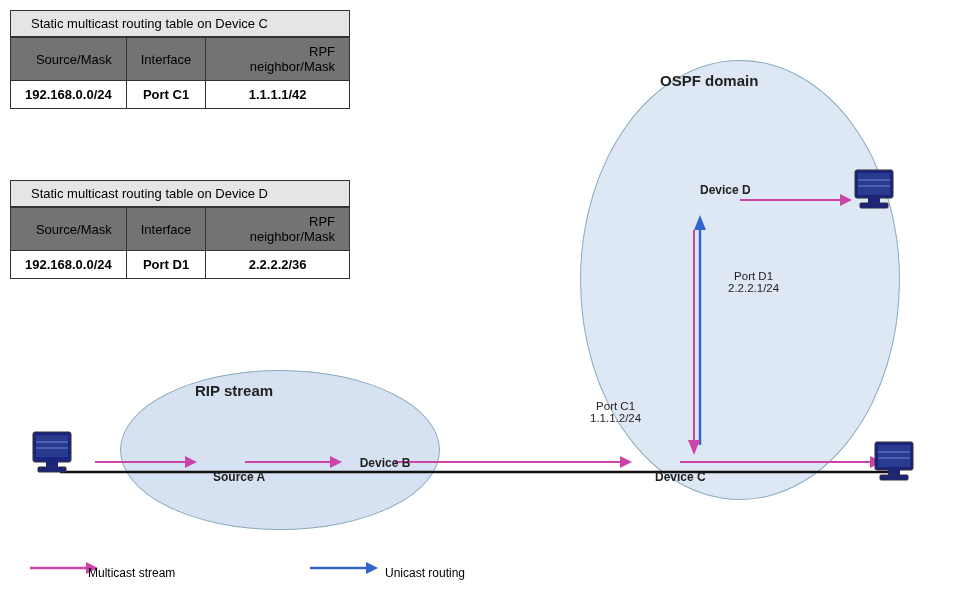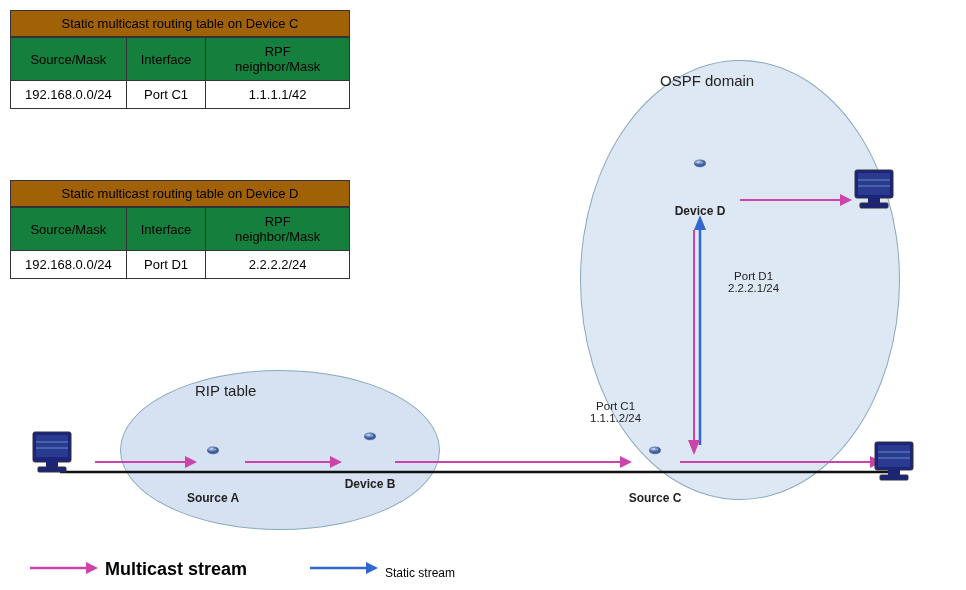--- a/index.html
+++ b/index.html
@@ -14,35 +14,37 @@
     }
 
     
     .routing-table {
       position: absolute;
       border-collapse: collapse;
       border: 1.5px solid #333;
       background: #fff;
     }
     .routing-table caption {
-      background: #a16207;
+      background: #e5e5e5;
       border: 1.5px solid #333;
-      padding: 5px 3px;
+      padding: 5px 20px;
       font-size: 13px;
-      text-align: center;
+      text-align: left;
     }
     .routing-table th, .routing-table td {
       border: 1.5px solid #333;
       padding: 6px 14px;
       text-align: center;
       font-size: 13px;
+      font-weight: bold;
     }
     .routing-table th {
-      background: #15803d;
+      background: #737373;
       font-weight: normal;
+      text-align: right;
     }
 
     #table-c {
       top: 10px;
       left: 10px;
       width: 340px;
     }
     #table-d {
       top: 180px;
       left: 10px;
@@ -68,40 +70,40 @@
       height: 440px;
       background: rgba(173, 198, 230, 0.4);
       border: 1.5px solid #8ab;
       border-radius: 50%;
     }
 
     
     .domain-label {
       position: absolute;
       font-size: 15px;
-      font-weight: normal;
+      font-weight: bold;
       color: #222;
       text-align: center;
     }
     .rip-label {
       top: 382px;
       left: 195px;
     }
     .ospf-label {
       top: 72px;
       left: 660px;
     }
 
     
     .router {
       position: absolute;
       width: 60px;
       height: 60px;
       display: flex;
-      flex-direction: column;
+      flex-direction: row;
       align-items: center;
       gap: 30px;
     }
     .router-label {
       margin-top: 4px;
       font-size: 12px;
       font-weight: bold;
       color: #222;
       white-space: nowrap;
     }
@@ -156,29 +158,29 @@
     <tr>
       <th>Source/Mask</th>
       <th>Interface</th>
       <th>RPF neighbor/Mask</th>
     </tr>
   </thead>
   <tbody>
     <tr>
       <td>192.168.0.0/24</td>
       <td>Port D1</td>
-      <td>2.2.2.2/24</td>
+      <td>2.2.2.2/36</td>
     </tr>
   </tbody>
 </table>
 
 <div class="rip-domain"></div>
 <div class="ospf-domain"></div>
 
-<div class="domain-label rip-label">RIP table</div>
+<div class="domain-label rip-label">RIP stream</div>
 <div class="domain-label ospf-label">OSPF domain</div>
 
 <svg class="diagram-svg" xmlns="http://www.w3.org/2000/svg">
 
   <line x1="60" y1="472" x2="900" y2="472" stroke="#111" stroke-width="2.5"></line>
 
   <line x1="95" y1="462" x2="185" y2="462" stroke="#cc44aa" stroke-width="2"></line>
   <polygon points="185,456 197,462 185,468" fill="#cc44aa"></polygon>
 
   <line x1="245" y1="462" x2="330" y2="462" stroke="#cc44aa" stroke-width="2"></line>
@@ -287,21 +289,21 @@
       <radialGradient id="rgrad3" cx="35%" cy="35%">
         <stop offset="0%" stop-color="#c0d0f0"></stop>
         <stop offset="100%" stop-color="#4060a0"></stop>
       </radialGradient>
     </defs>
     <line x1="16" y1="22" x2="26" y2="18" stroke="white" stroke-width="1.5"></line>
     <polygon points="25,16 29,18 26,21" fill="white"></polygon>
     <line x1="30" y1="26" x2="40" y2="22" stroke="white" stroke-width="1.5"></line>
     <polygon points="39,20 43,22 40,25" fill="white"></polygon>
   </svg>
-  <span class="router-label">Source C</span>
+  <span class="router-label">Device C</span>
 </div>
 
 <div class="router" style="position:absolute; top:158px; left:670px;">
   <svg width="56" height="56" viewBox="0 0 56 56">
     <ellipse cx="28" cy="28" rx="26" ry="14" fill="#4a6ab0" stroke="#2a4a80" stroke-width="1.5"></ellipse>
     <ellipse cx="28" cy="22" rx="26" ry="14" fill="url(#rgrad4)" stroke="#2a4a80" stroke-width="1.5"></ellipse>
     <defs>
       <radialGradient id="rgrad4" cx="35%" cy="35%">
         <stop offset="0%" stop-color="#c0d0f0"></stop>
         <stop offset="100%" stop-color="#4060a0"></stop>
@@ -315,14 +317,14 @@
   <span class="router-label">Device D</span>
 </div>
 
 <div class="port-label" style="top:400px; left:590px;">
   Port C1<br>1.1.1.2/24
 </div>
 <div class="port-label" style="top:270px; left:728px;">
   Port D1<br>2.2.2.1/24
 </div>
 
-<div style="position:absolute; bottom:10px; left:105px; font-size:18px;font-weight:bold;">Multicast stream</div>
-<div style="position:absolute; bottom:10px; left:385px; font-size:12px;">Static stream</div>
+<div style="position:absolute; bottom:10px; left:88px; font-size:12px;">Multicast stream</div>
+<div style="position:absolute; bottom:10px; left:385px; font-size:12px;">Unicast routing</div>
 
 </body></html>

